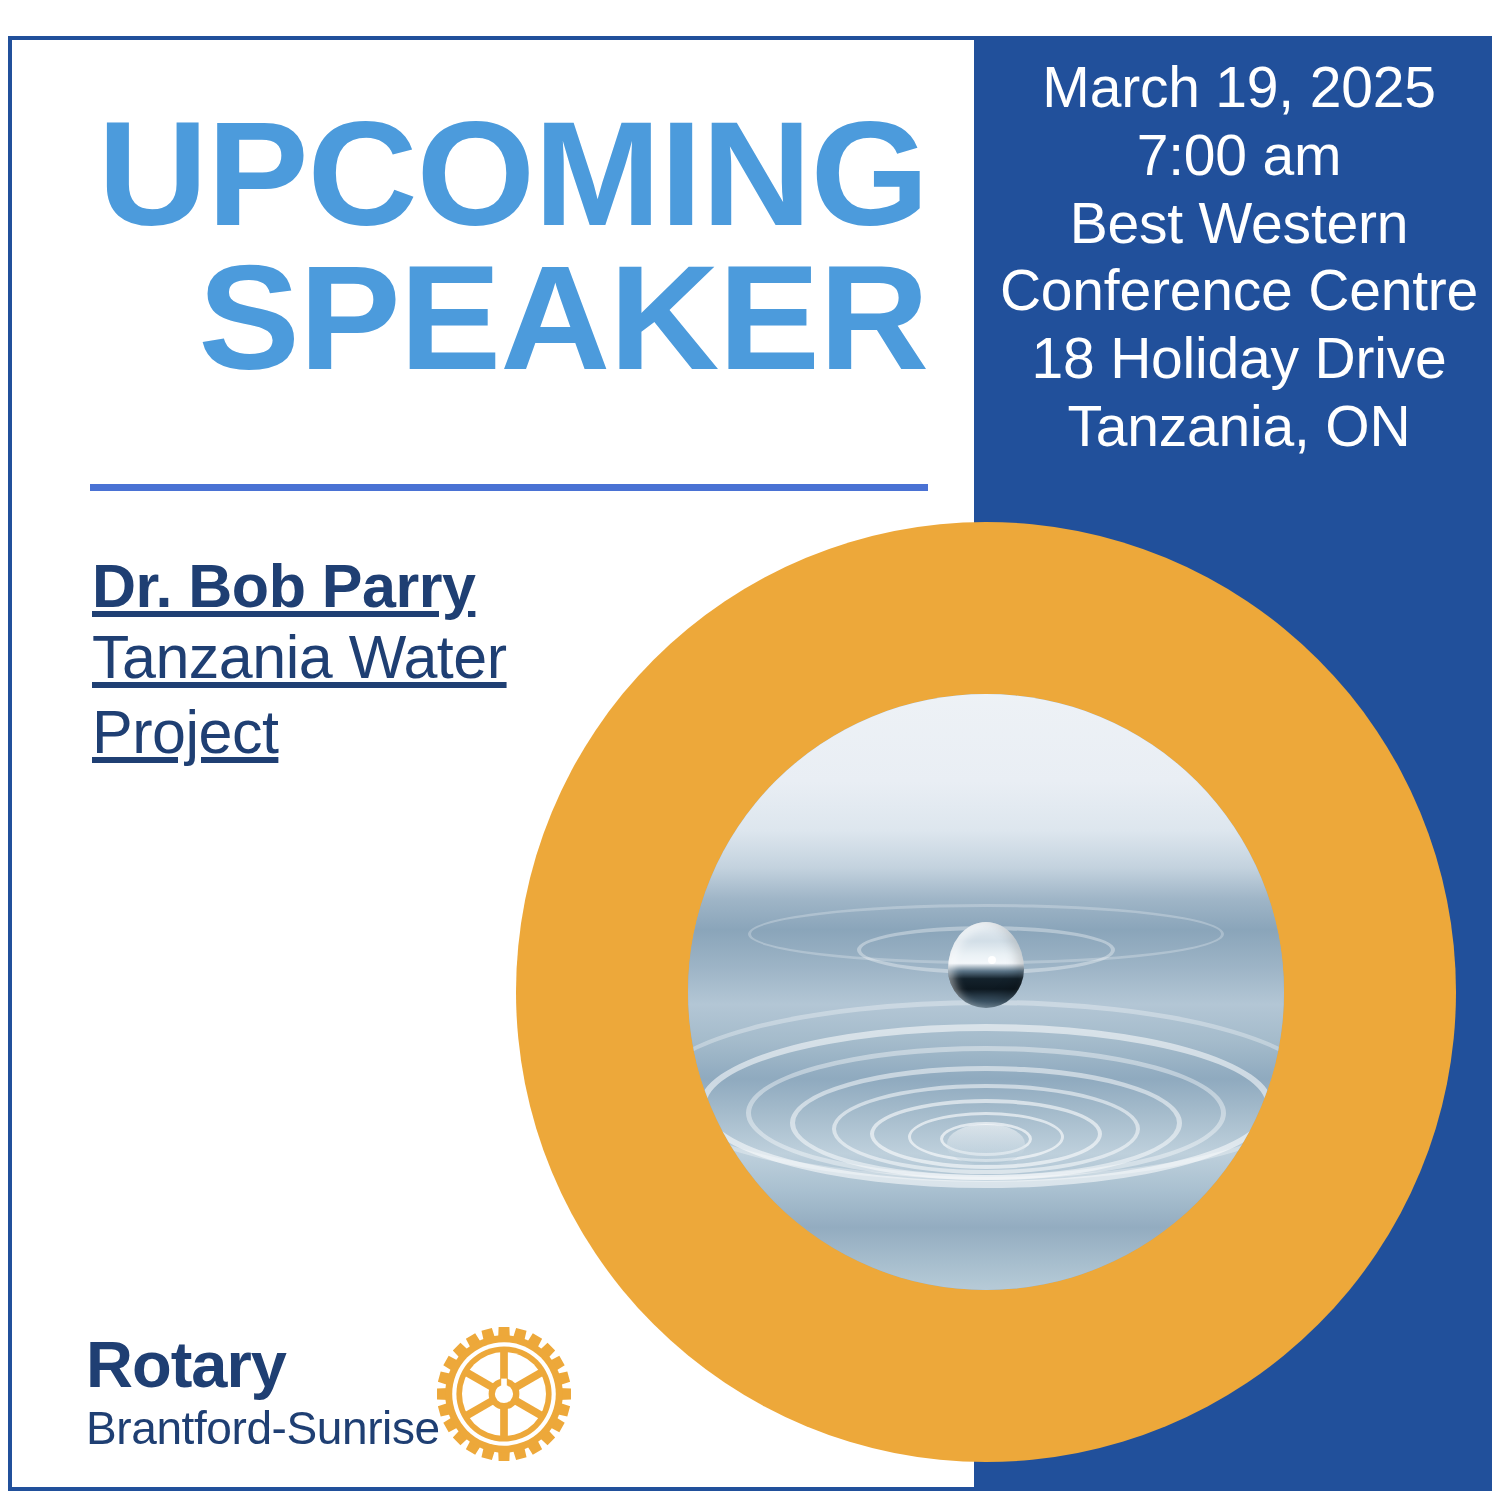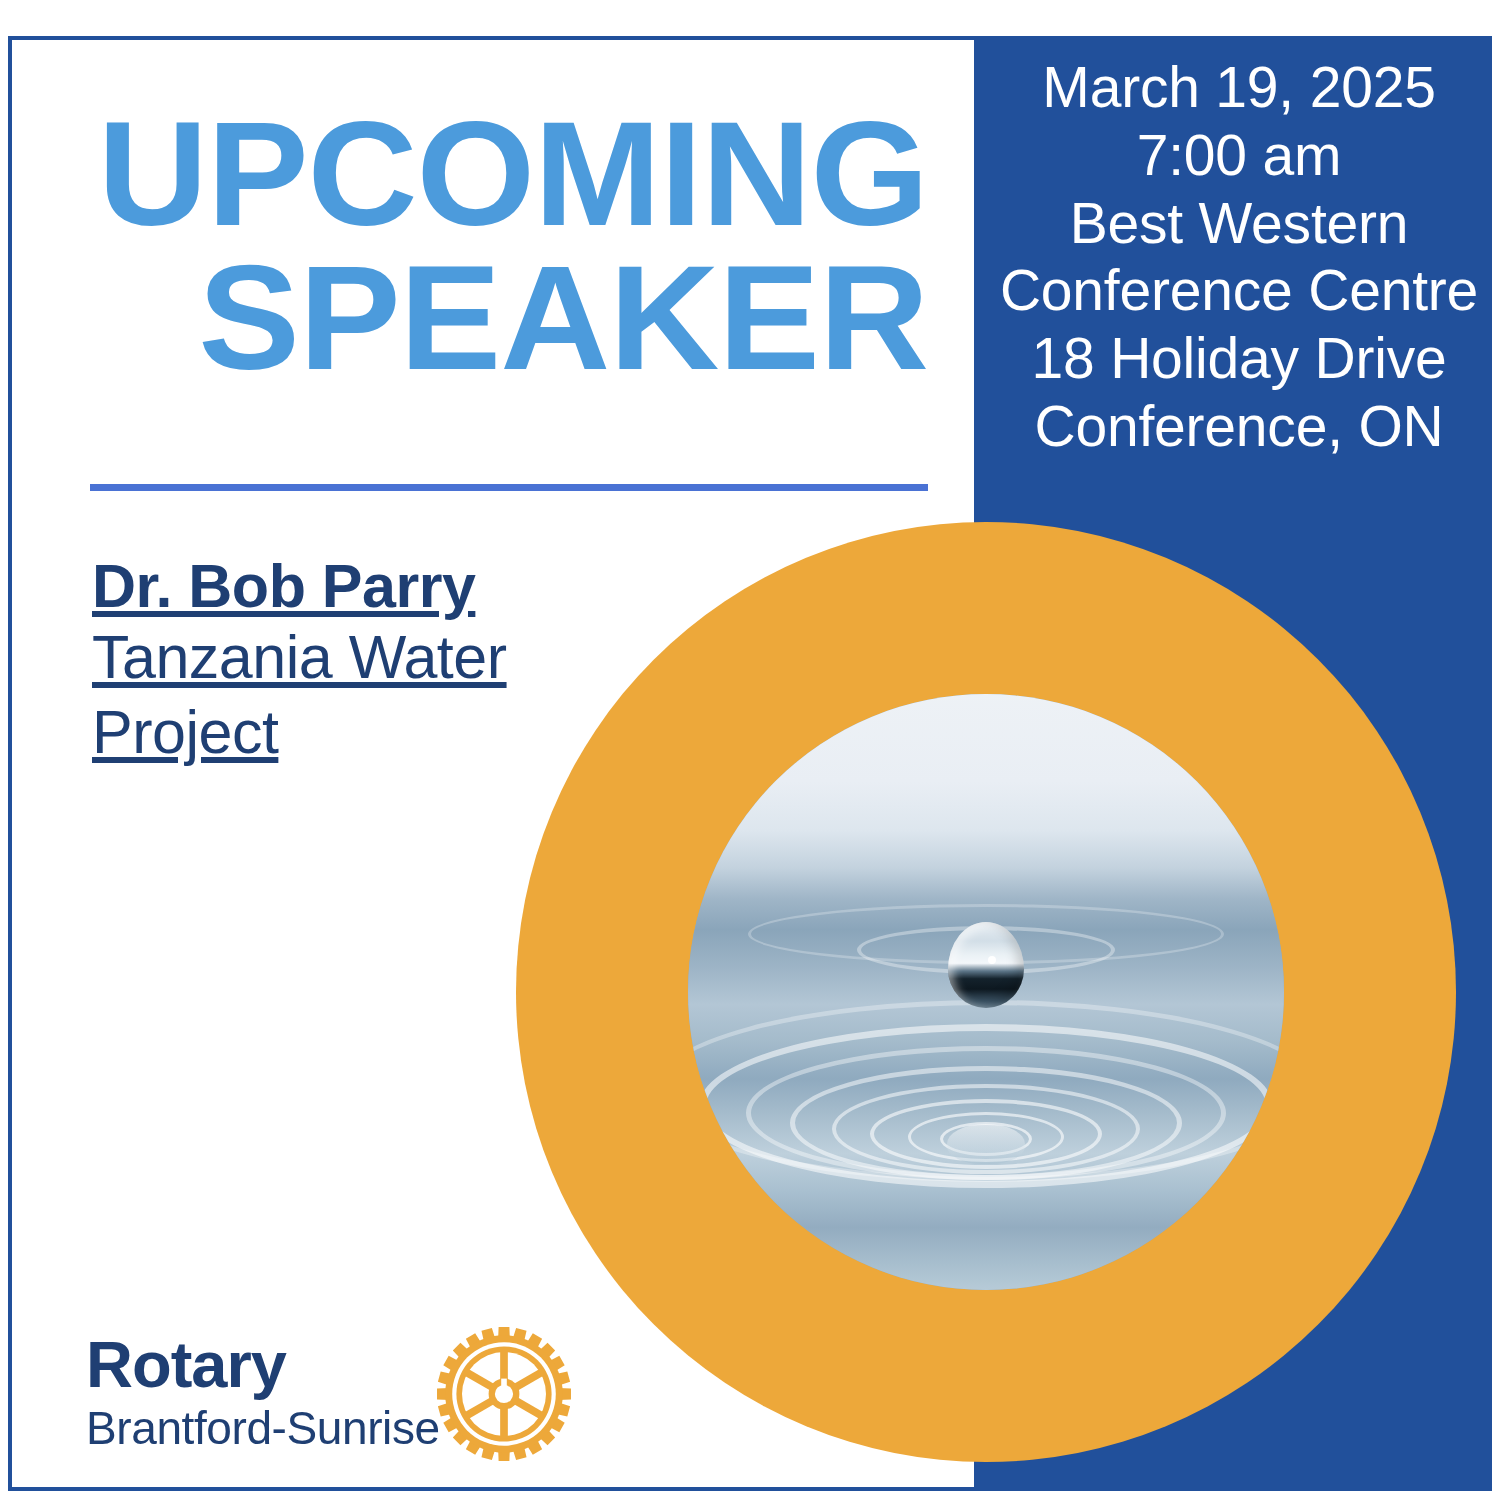--- a/index.html
+++ b/index.html
@@ -264,21 +264,21 @@
 <div class="poster">
   <div class="frame">
 
     <div class="info-panel">
       <div class="info-lines">
         <span class="ln">March 19, 2025</span>
         <span class="ln">7:00 am</span>
         <span class="ln">Best Western</span>
         <span class="ln">Conference Centre</span>
         <span class="ln">18 Holiday Drive</span>
-        <span class="ln">Conference, ON</span>
+        <span class="ln">Tanzania, ON</span>
       </div>
     </div>
 
     <div class="ring-wrap">
       <div class="ring"></div>
       <div class="photo">
         <div class="water-sky"></div>
         <div class="ripple r10"></div>
         <div class="ripple r9"></div>
         <div class="ripple r8"></div>

